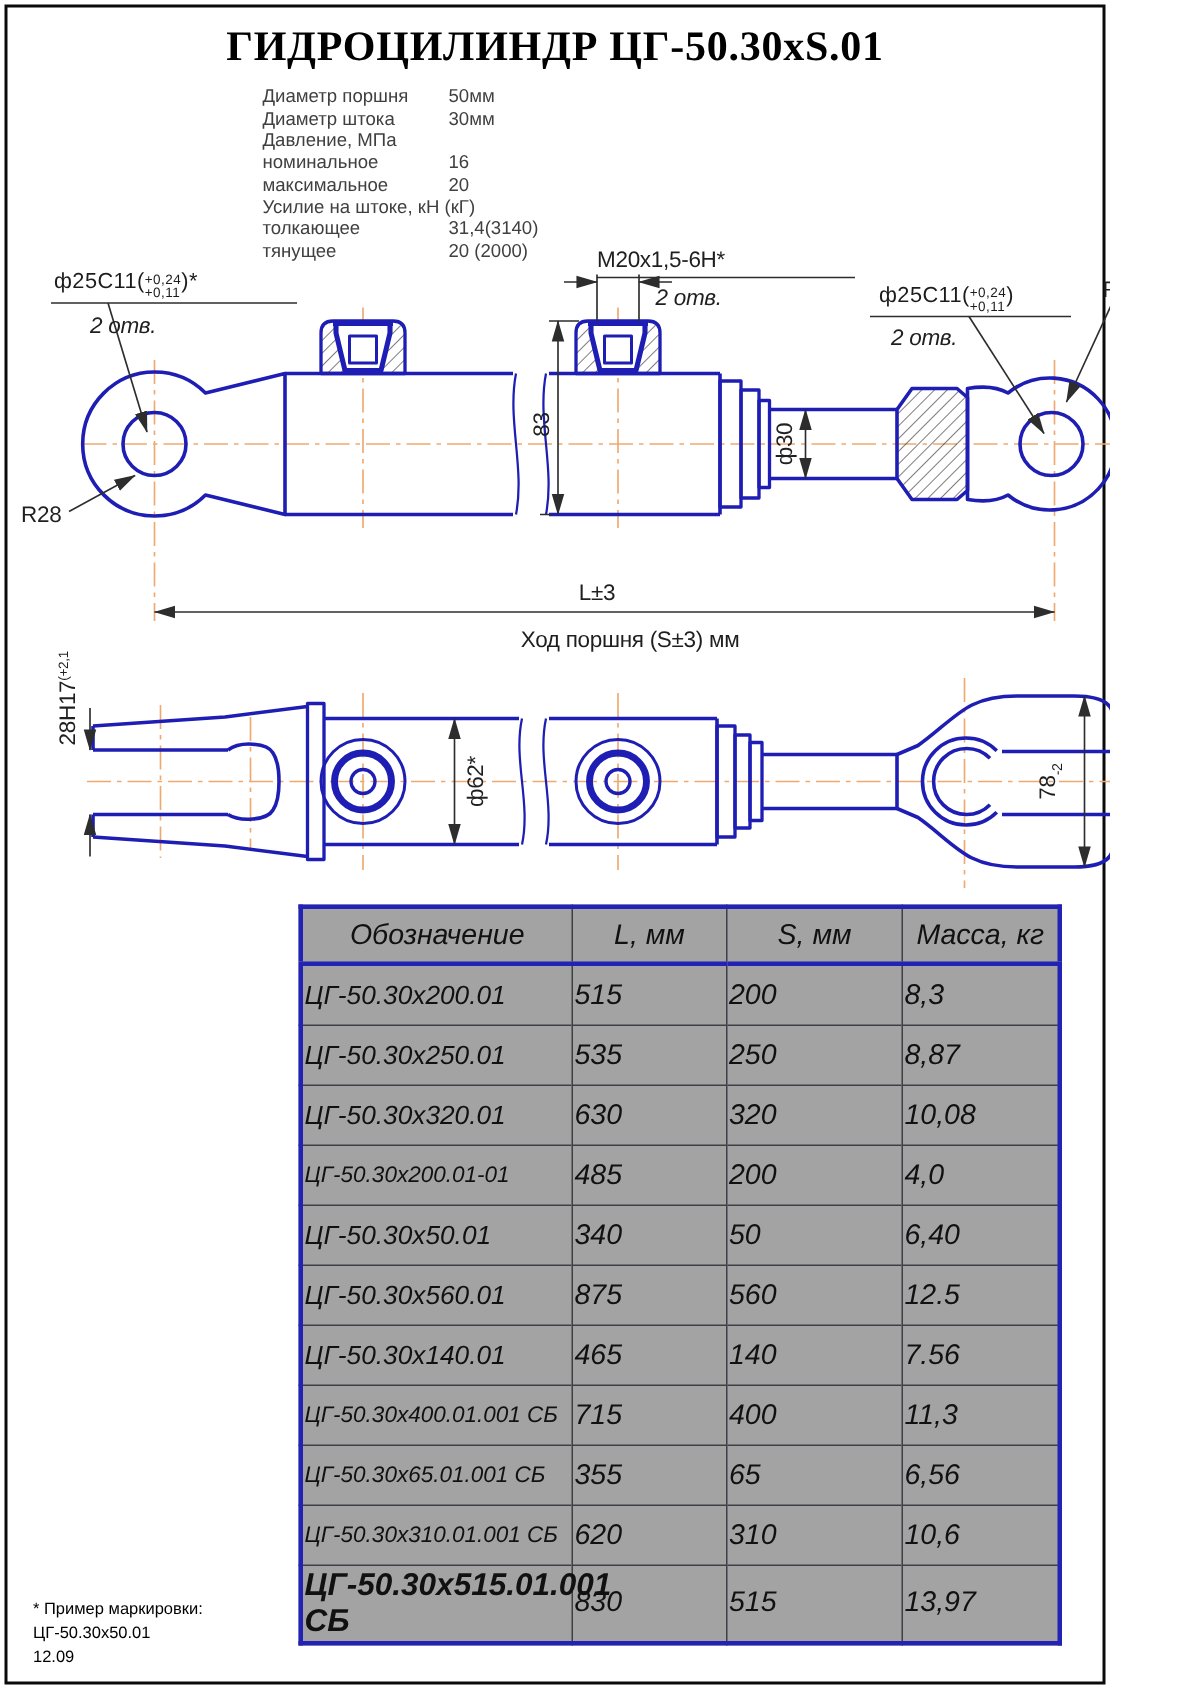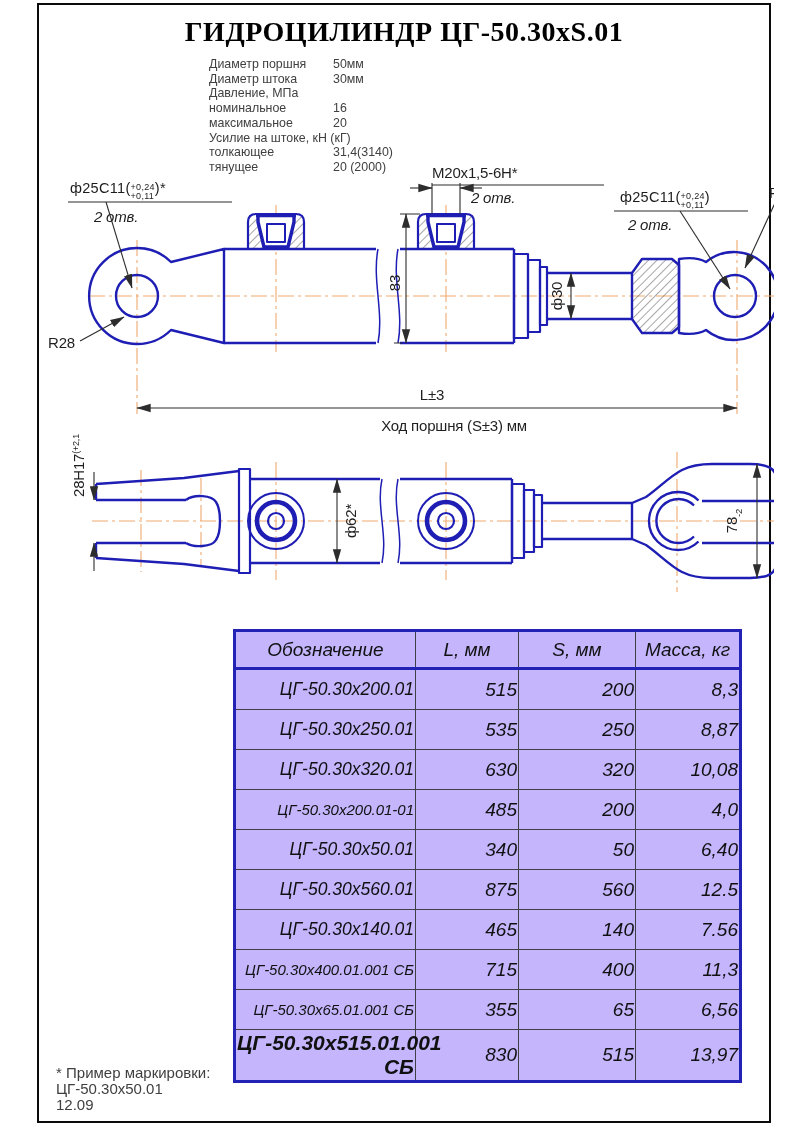--- a/index.html
+++ b/index.html
@@ -1,42 +1,42 @@
 <!DOCTYPE html>
 <html><head>
 <meta charset="utf-8">
 <style>
   html,body{margin:0;padding:0;background:#fff;}
   .page{position:relative;width:740px;height:1127px;background:#ffffff;overflow:hidden;
-        font-family:"Liberation Sans",sans-serif;color:#222;margin-left:34px;}
+        font-family:"Liberation Sans",sans-serif;color:#222;}
   .frame{position:absolute;left:3px;top:3px;right:3px;bottom:4px;border:2px solid #0a0a0a;pointer-events:none;}
   .title{position:absolute;left:0;right:0;top:16px;text-align:center;
          font-family:"Liberation Serif",serif;font-weight:bold;font-size:28px;color:#000;letter-spacing:.5px;}
   .specs{position:absolute;left:175px;top:57px;font-size:12.4px;line-height:14.7px;color:#404040;}
   .specs .srow{white-space:nowrap;}
   .specs .slabel{display:inline-block;width:124px;}
   svg.draw{position:absolute;left:0;top:0;}
   text{font-family:"Liberation Sans",sans-serif;fill:#1f1f1f;}
   .dimtxt{font-size:15px;letter-spacing:-0.2px;}
   .ital{font-style:italic;}
   
   .callout{position:absolute;font-size:14.5px;color:#1c1c1c;letter-spacing:.3px;white-space:nowrap;}
   .tolstack{display:inline-flex;flex-direction:column;font-size:9px;line-height:9px;
             vertical-align:3px;font-style:normal;}
   .tolstack i{font-style:normal;}
   
-  table.sizes{position:absolute;left:199px;top:629px;width:506px;border-collapse:collapse;
-              border:3px solid #2222b4;table-layout:fixed;background:#c4b5fd;}
+  table.sizes{position:absolute;left:199px;top:603px;width:506px;border-collapse:collapse;
+              border:3px solid #2222b4;table-layout:fixed;background:#a3a3a3;}
   table.sizes th{height:33px;font-style:italic;font-weight:normal;font-size:19px;color:#111;
                  border-bottom:3px solid #2222b4;border-left:1.6px solid #3f3f46;}
-  table.sizes td{height:37px;text-align:right;font-style:italic;font-size:19px;color:#111;
+  table.sizes td{height:37px;text-align:left;font-style:italic;font-size:19px;color:#111;
                  border-top:1.6px solid #3f3f46;border-left:1.6px solid #3f3f46;border-radius:13px;}
   table.sizes th:first-child,table.sizes td:first-child{border-left:none;}
   .c0{width:181px;} .c1{width:103px;} .c2{width:117px;} .c3{width:105px;}
-  .footer{position:absolute;left:22px;top:1065px;font-size:15px;line-height:16px;color:#404040;}
+  .footer{position:absolute;left:22px;top:1065px;font-size:11px;line-height:16px;color:#000000;}
 </style>
 </head>
 <body>
 
 <div class="page">
   <div class="frame"></div>
 
   <div class="title">ГИДРОЦИЛИНДР  ЦГ-50.30хS.01</div>
 
   <div class="specs">
@@ -274,20 +274,26 @@
           <td>400</td>
           <td>11,3</td>
         </tr>
         <tr>
           <td style="font-size: 15px;">ЦГ-50.30х65.01.001 СБ</td>
           <td>355</td>
           <td>65</td>
           <td>6,56</td>
         </tr>
         <tr>
+          <td style="font-size: 15px;">ЦГ-50.30х310.01.001 СБ</td>
+          <td>620</td>
+          <td>310</td>
+          <td>10,6</td>
+        </tr>
+        <tr>
           <td style="font-size: 21px; font-weight: bold;">ЦГ-50.30х515.01.001 СБ</td>
           <td>830</td>
           <td>515</td>
           <td>13,97</td>
         </tr>
       </tbody>
   </table>
 
   <div class="footer">
     <div>* Пример маркировки:</div>

